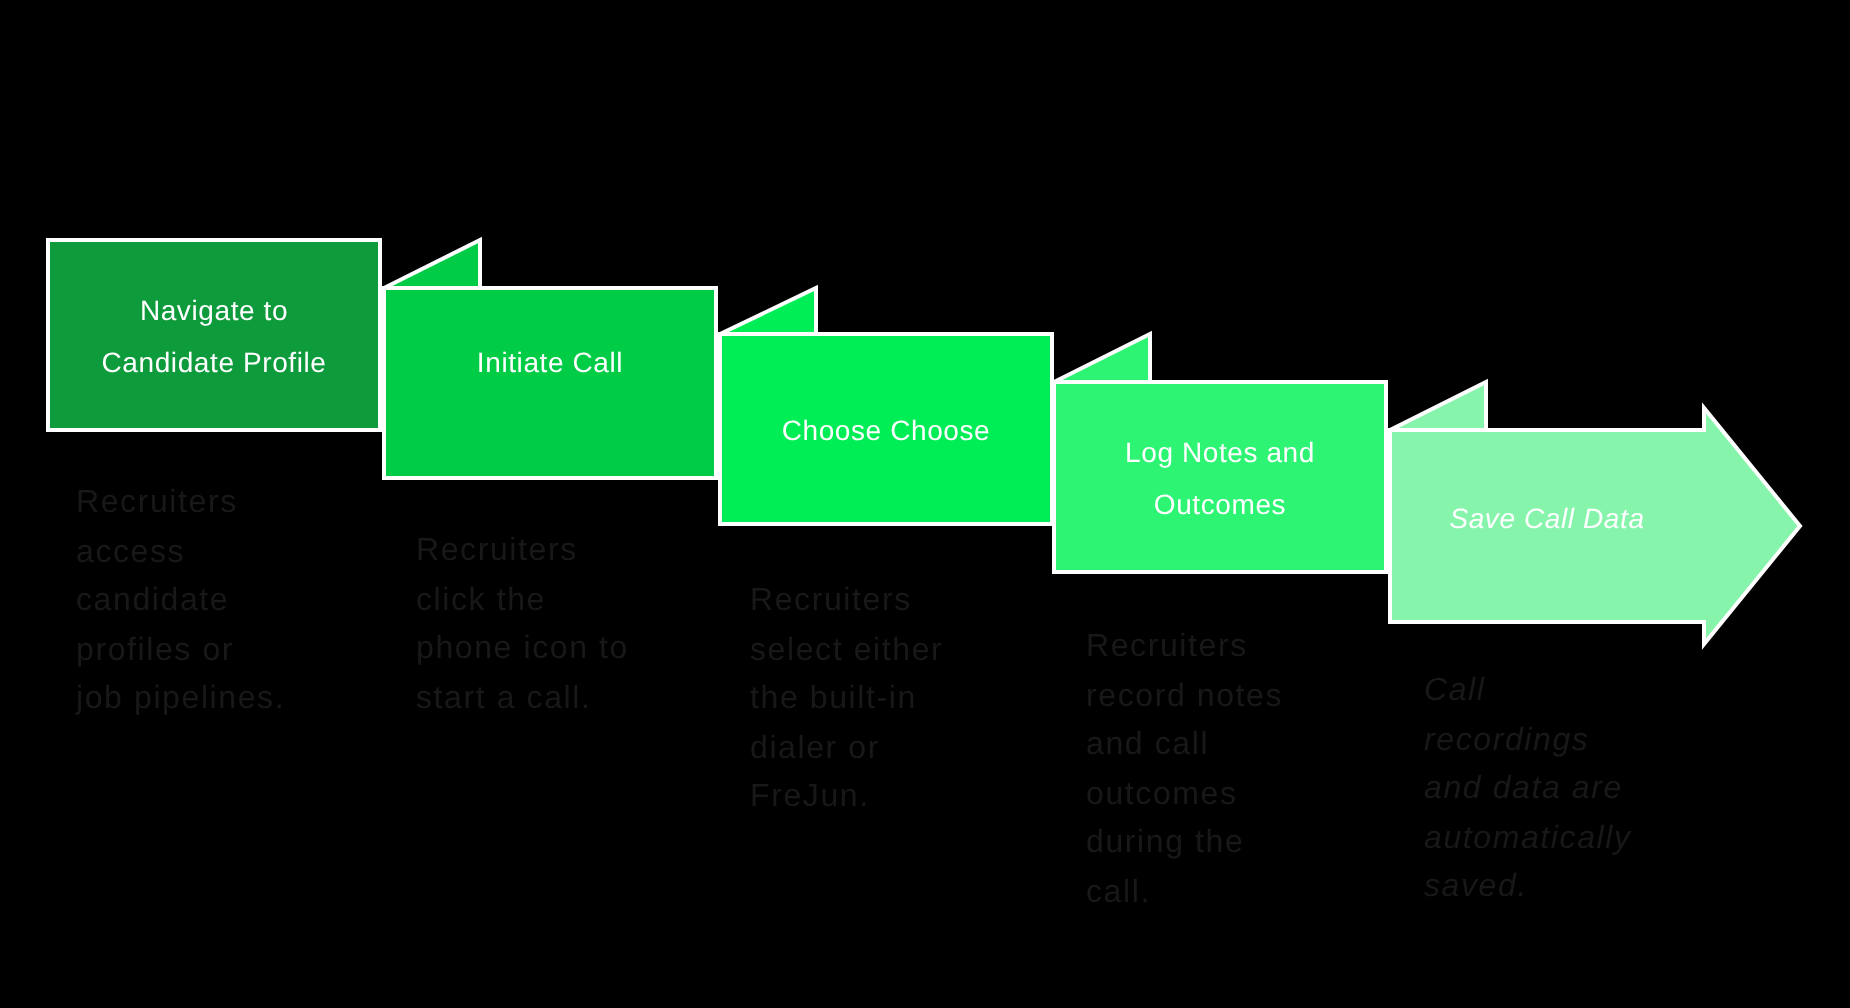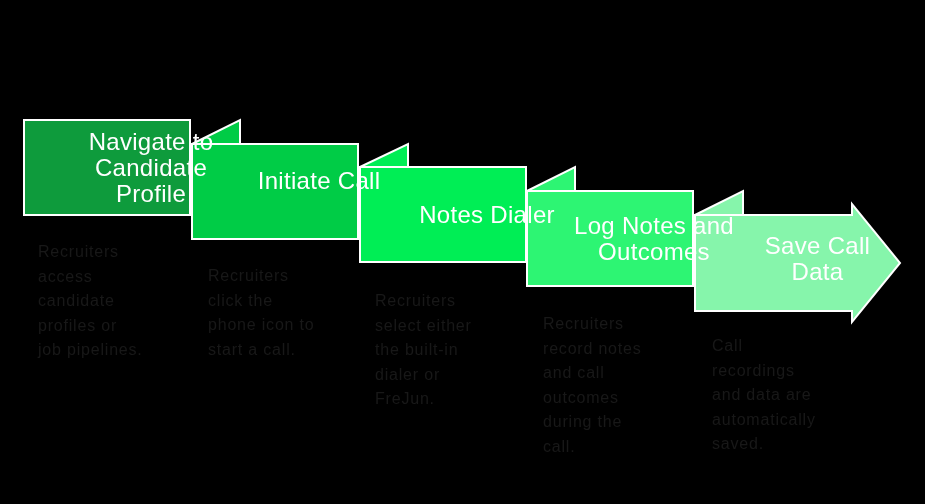--- a/index.html
+++ b/index.html
@@ -27,25 +27,24 @@
     stroke-width: 2;
     stroke-linejoin: miter;
   }
   .step-title {
     position: absolute;
     display: flex;
     align-items: center;
     justify-content: center;
     text-align: center;
     color: var(--title, #ffffff);
-    font-size: 24px;
+    font-size: 14px;
     line-height: 26px;
     letter-spacing: 0.3px;
     white-space: pre-line;
-    padding-left: 44px;
   }
   .step-desc {
     position: absolute;
     color: var(--description, #181818);
     font-size: 16px;
     line-height: 24.5px;
     letter-spacing: 0.8px;
     white-space: pre-line;
   }
 </style>
@@ -65,24 +64,24 @@
     <rect class="flow-shape" x="192" y="144" width="166" height="95" fill="#00CC46"></rect>
     <rect class="flow-shape" x="360" y="167" width="166" height="95" fill="#00EE55"></rect>
     <rect class="flow-shape" x="527" y="191" width="166" height="95" fill="#2DF573"></rect>
 
     <polygon class="flow-shape" points="695,215 852,215 852,204 900,263 852,322 852,311 695,311" fill="#86F5AB"></polygon>
   </svg>
 
   <div class="step-title" style="left:24px; top:120px; width:166px; height:95px;">Navigate to
 Candidate Profile</div>
   <div class="step-title" style="left:192px; top:144px; width:166px; height:74px;">Initiate Call</div>
-  <div class="step-title" style="left:360px; top:167px; width:166px; height:95px;">Notes Dialer</div>
+  <div class="step-title" style="left:360px; top:167px; width:166px; height:95px;">Choose Choose</div>
   <div class="step-title" style="left:527px; top:191px; width:166px; height:95px;">Log Notes and
 Outcomes</div>
-  <div class="step-title" style="left:695px; top:215px; width:157px; height:87px;">Save Call Data</div>
+  <div class="step-title" style="left:695px; top:215px; width:157px; height:87px;font-style:italic;">Save Call Data</div>
 
   <div class="step-desc" style="left:38px; top:240px;">Recruiters
 access
 candidate
 profiles or
 job pipelines.</div>
   <div class="step-desc" style="left:208px; top:264px;">Recruiters
 click the
 phone icon to
 start a call.</div>
@@ -90,19 +89,19 @@
 select either
 the built-in
 dialer or
 FreJun.</div>
   <div class="step-desc" style="left:543px; top:312px;">Recruiters
 record notes
 and call
 outcomes
 during the
 call.</div>
-  <div class="step-desc" style="left:712px; top:334px;">Call
+  <div class="step-desc" style="left:712px; top:334px;font-style:italic;">Call
 recordings
 and data are
 automatically
 saved.</div>
 
 </div>
 
 </body></html>

